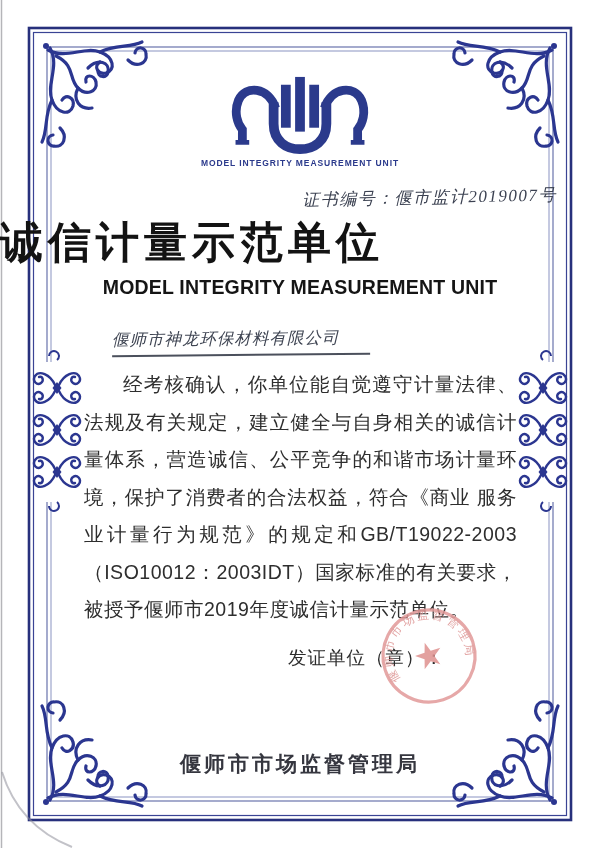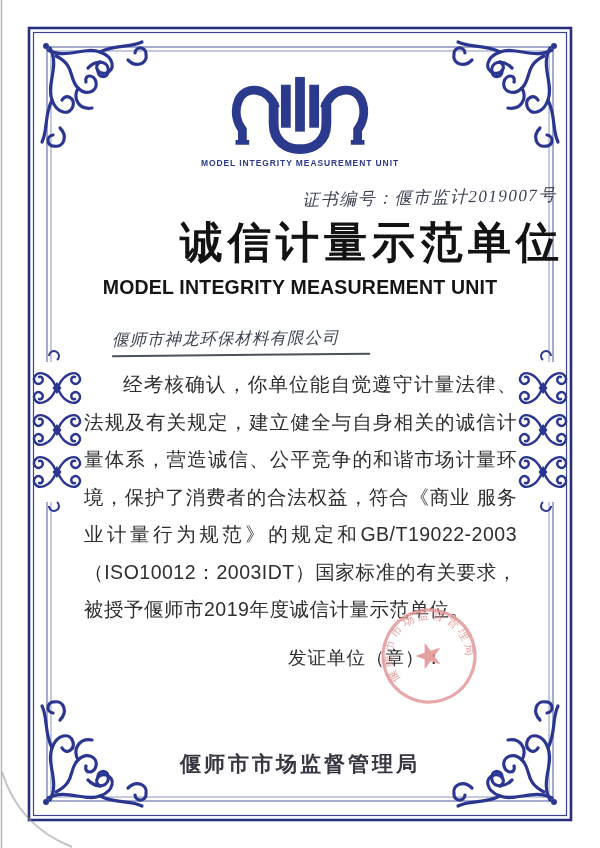--- a/index.html
+++ b/index.html
@@ -16,21 +16,21 @@
     position:absolute;left:0;top:158px;width:600px;text-align:center;
     font-size:8.5px;font-weight:bold;letter-spacing:.9px;color:#2b3a8c;
   }
   .cert-no{
     position:absolute;right:72px;top:186px;
     font-size:17px;font-style:italic;letter-spacing:1.5px;color:#3c4252;
     transform:rotate(-1.2deg);
     font-family:"Liberation Serif",serif;
   }
   .title-cn{
-    position:absolute;left:0;top:214px;width:564px;margin:0;text-align:right;
+    position:absolute;left:0;top:214px;width:564px;margin:0;text-align:left;
     font-family:"Liberation Serif",serif;
     font-size:43px;font-weight:900;letter-spacing:5px;color:#131313;
   }
   .title-en{
     position:absolute;left:0;top:276px;width:600px;text-align:center;
     font-size:19.5px;font-weight:bold;letter-spacing:.2px;color:#151515;
   }
   .company{
     position:absolute;left:112px;top:328px;width:258px;height:26px;
     border-bottom:2px solid #4b505c;

